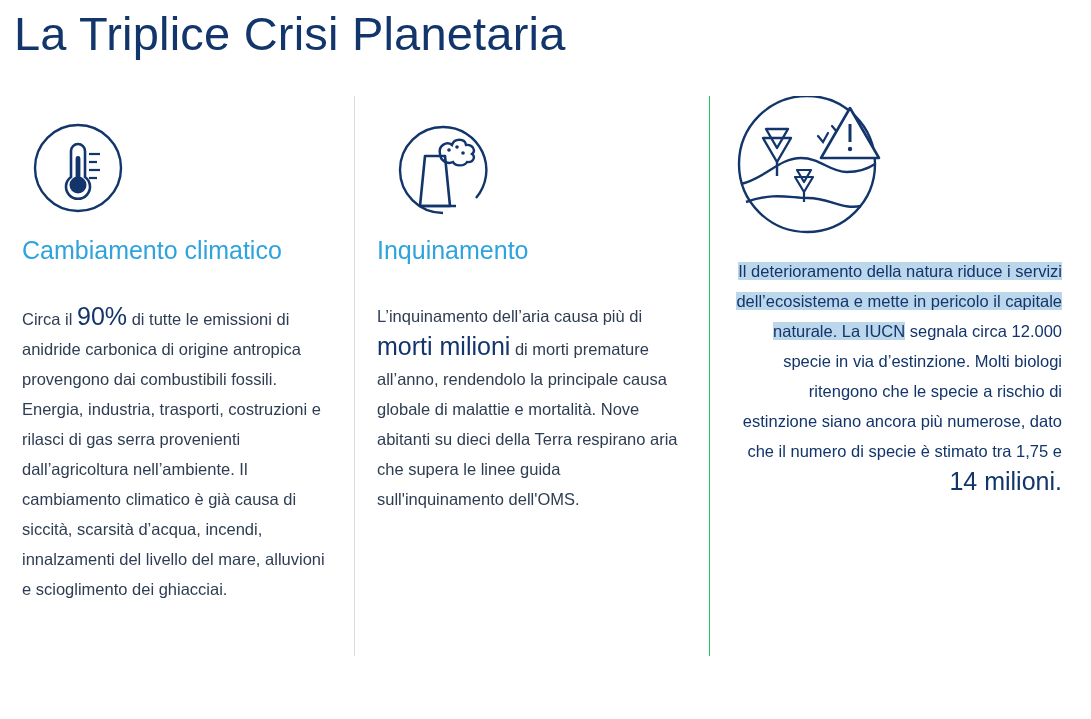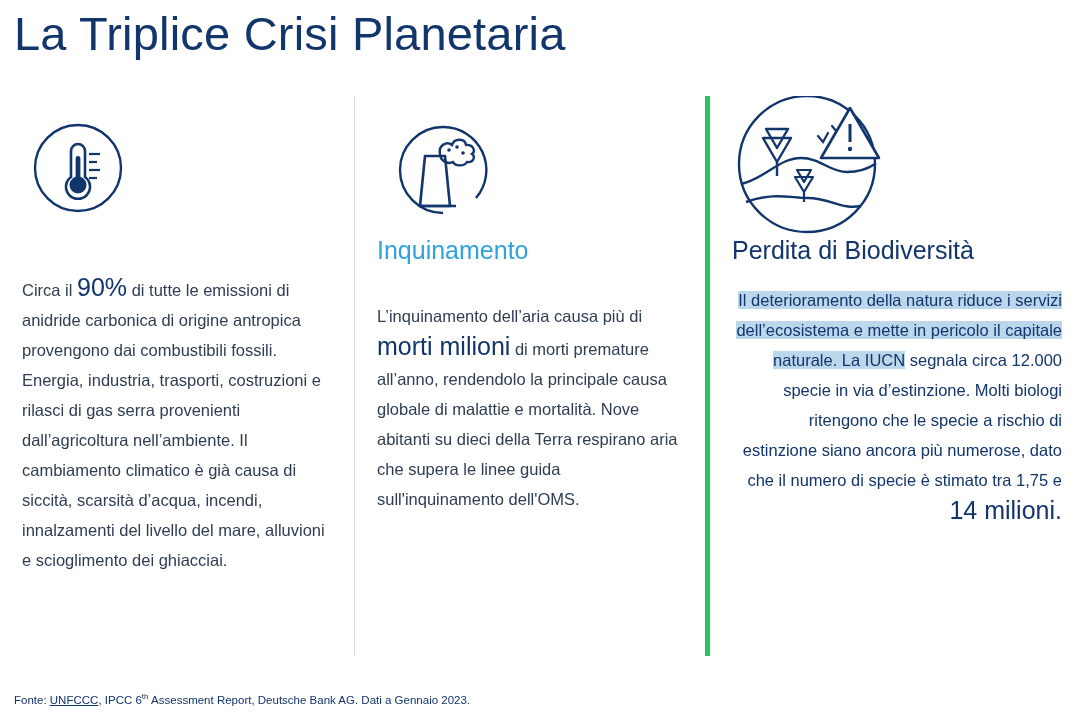--- a/index.html
+++ b/index.html
@@ -39,21 +39,21 @@
     top: 96px;
     width: 1091px;
     height: 560px;
     display: flex;
   }
   .col {
     position: relative;
     padding: 0 22px 0 22px;
   }
   .col-1 { width: 355px; border-right: 1px solid #d9dde3; }
-  .col-2 { width: 355px; border-right: 5px solid #22c55e; }
+  .col-2 { width: 355px; border-right: 1px solid #22c55e; }
   .col-3 { width: 381px; }
 
   .icon-wrap {
     height: 140px;
     display: flex;
     align-items: flex-start;
     padding-top: 14px;
   }
   .col-3 .icon-wrap { padding-top: 0px; }
 
@@ -113,20 +113,21 @@
           <circle cx="56" cy="58" r="43" fill="none" stroke="#12356b" stroke-width="2.4"></circle>
           <path d="M56 34 a7 7 0 0 1 7 7 v26 a12 12 0 1 1 -14 0 v-26 a7 7 0 0 1 7 -7z" fill="none" stroke="#12356b" stroke-width="2.6"></path>
           <circle cx="56" cy="75" r="8.5" fill="#12356b"></circle>
           <rect x="53.6" y="46" width="4.8" height="26" rx="2.4" fill="#12356b"></rect>
           <line x1="67" y1="44" x2="78" y2="44" stroke="#12356b" stroke-width="2.2"></line>
           <line x1="67" y1="52" x2="75" y2="52" stroke="#12356b" stroke-width="2.2"></line>
           <line x1="67" y1="60" x2="78" y2="60" stroke="#12356b" stroke-width="2.2"></line>
           <line x1="67" y1="68" x2="75" y2="68" stroke="#12356b" stroke-width="2.2"></line>
         </svg>
       </div>
+      <h2 class="heading">Cambiamento climatico</h2>
       <div class="body">
         <span>Circa il </span><span class="big">90%</span><span> di tutte le emissioni di anidride carbonica di origine antropica provengono dai combustibili fossili. Energia, industria, trasporti, costruzioni e rilasci di gas serra provenienti dall’agricoltura nell’ambiente. Il cambiamento climatico è già causa di siccità, scarsità d’acqua, incendi, innalzamenti del livello del mare, alluvioni e scioglimento dei ghiacciai.</span>
       </div>
     </div>
 
     <div class="col col-2">
       <div class="icon-wrap">
         <svg width="128" height="128" viewBox="0 0 128 128">
           <path d="M66 17 a43 43 0 1 0 0 86" fill="none" stroke="#12356b" stroke-width="2.4"></path>
           <path d="M66 17 a43 43 0 0 1 33 71" fill="none" stroke="#12356b" stroke-width="2.4" stroke-dasharray="0"></path>
@@ -160,25 +161,21 @@
           <line x1="72" y1="96" x2="72" y2="106" stroke="#12356b" stroke-width="2.2"></line>
 
           <path d="M86 40 l5 6 l5 -9" fill="none" stroke="#12356b" stroke-width="2.2" stroke-linecap="round"></path>
           <path d="M100 30 l5 6 l5 -9" fill="none" stroke="#12356b" stroke-width="2.2" stroke-linecap="round"></path>
 
           <path d="M118 12 l29 50 h-58 z" fill="#ffffff" stroke="#12356b" stroke-width="2.6" stroke-linejoin="round"></path>
           <line x1="118" y1="28" x2="118" y2="46" stroke="#12356b" stroke-width="3"></line>
           <circle cx="118" cy="53" r="2.2" fill="#12356b"></circle>
         </svg>
       </div>
-      <h2 class="heading dark">Perdita di Biodiversità</h2>
       <div class="body">
         <span class="highlight">Il deterioramento della natura riduce i servizi dell’ecosistema e mette in pericolo il capitale naturale. La IUCN</span><span> segnala circa 12.000 specie in via d’estinzione. Molti biologi ritengono che le specie a rischio di estinzione siano ancora più numerose, dato che il numero di specie è stimato tra 1,75 e </span><span class="big">14 milioni.</span>
       </div>
     </div>
 
   </div>
 
-  <div class="footer">
-    <span>Fonte: </span><u>UNFCCC</u><span>, IPCC 6</span><sup>th</sup><span> Assessment Report, Deutsche Bank AG. Dati a Gennaio 2023.</span>
-  </div>
 
 </div>
 
 </body></html>

